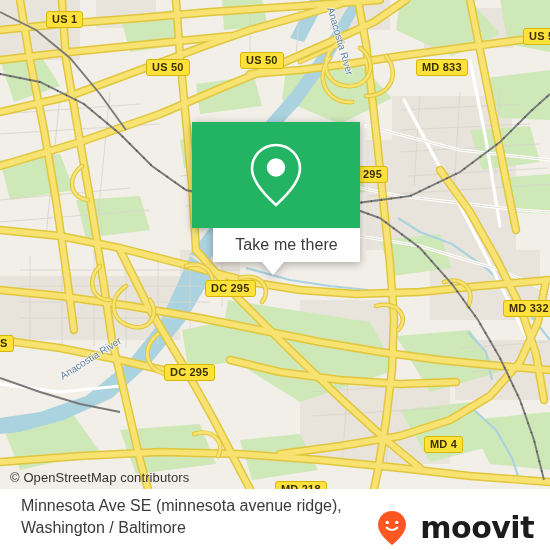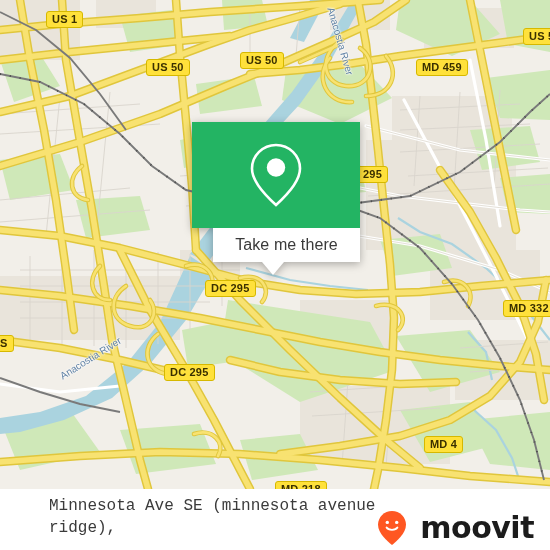--- a/index.html
+++ b/index.html
@@ -122,25 +122,24 @@
   #footer-inner {
     position: relative;
     width: 550px;
     height: 61px;
   }
   #footer-text {
     position: absolute;
     left: 21px;
     top: 6px;
     width: 360px;
-    font-family: Liberation Mono, monospace;
+    font-family: Liberation Sans, sans-serif;
     font-size: 16px;
     line-height: 22px;
     color: #3b3b3b;
-    margin-left: 28px;
   }
   #brand {
     position: absolute;
     right: 16px;
     top: 14px;
     display: flex;
     align-items: center;
     gap: 13px;
     margin-top: 7px;
   }
@@ -362,21 +361,21 @@
         </g>
       </defs>
       <use href="#mapart"></use>
     </svg>
 
     <div>
       <div class="shield" style="left:46px;  top:11px;">US 1</div>
       <div class="shield" style="left:146px; top:59px;">US 50</div>
       <div class="shield" style="left:240px; top:52px;">US 50</div>
       <div class="shield" style="left:523px; top:28px;">US 5</div>
-      <div class="shield" style="left:416px; top:59px;">MD 459</div>
+      <div class="shield" style="left:416px; top:59px;">MD 833</div>
       <div class="shield" style="left:357px; top:138px;margin-top:28px;">295</div>
       <div class="shield" style="left:205px; top:280px;">DC 295</div>
       <div class="shield" style="left:164px; top:364px;">DC 295</div>
       <div class="shield" style="left:503px; top:300px;">MD 332</div>
       <div class="shield" style="left:-6px;  top:335px;">S</div>
       <div class="shield" style="left:424px; top:436px;">MD 4</div>
       <div class="shield" style="left:275px; top:481px;">MD 218</div>
     </div>
 
     <div class="river-label" style="left:336px; top:6px; transform:rotate(74deg); transform-origin:left top;">Anacostia River</div>
@@ -388,27 +387,29 @@
           <path d="M29 4 C15.8 4 5 14.6 5 27.6 C5 41.5 20.5 56.4 29 64 C37.5 56.4 53 41.5 53 27.6 C53 14.6 42.2 4 29 4 Z" fill="none" stroke="#ffffff" stroke-width="2.6"></path>
           <circle cx="29" cy="26.5" r="9.2" fill="#ffffff"></circle>
         </svg>
       </div>
       <div id="popup-action">
         <span id="popup-action-label">Take me there</span>
       </div>
       <div id="popup-tail"></div>
     </div>
 
+    <div id="attribution">© OpenStreetMap contributors</div>
   </div>
 
   <div id="footer">
 
     <div id="footer-inner">
       <div id="footer-text">
         <div>Minnesota Ave SE (minnesota avenue ridge),</div>
+        <div>Washington / Baltimore</div>
       </div>
       <div id="brand">
         <svg width="30" height="36" viewBox="0 0 30 36">
           <path d="M15 1 C7.3 1 1 7.2 1 14.8 C1 23.2 10.6 31.6 15 35 C19.4 31.6 29 23.2 29 14.8 C29 7.2 22.7 1 15 1 Z" fill="#ff5722"></path>
           <circle cx="10.3" cy="12.4" r="1.7" fill="#ffffff"></circle>
           <circle cx="19.7" cy="12.4" r="1.7" fill="#ffffff"></circle>
           <path d="M9.6 17.6 C11.4 20.6 18.6 20.6 20.4 17.6" fill="none" stroke="#ffffff" stroke-width="1.9" stroke-linecap="round"></path>
         </svg>
         <span id="brand-wordmark">moovit</span>
       </div>

